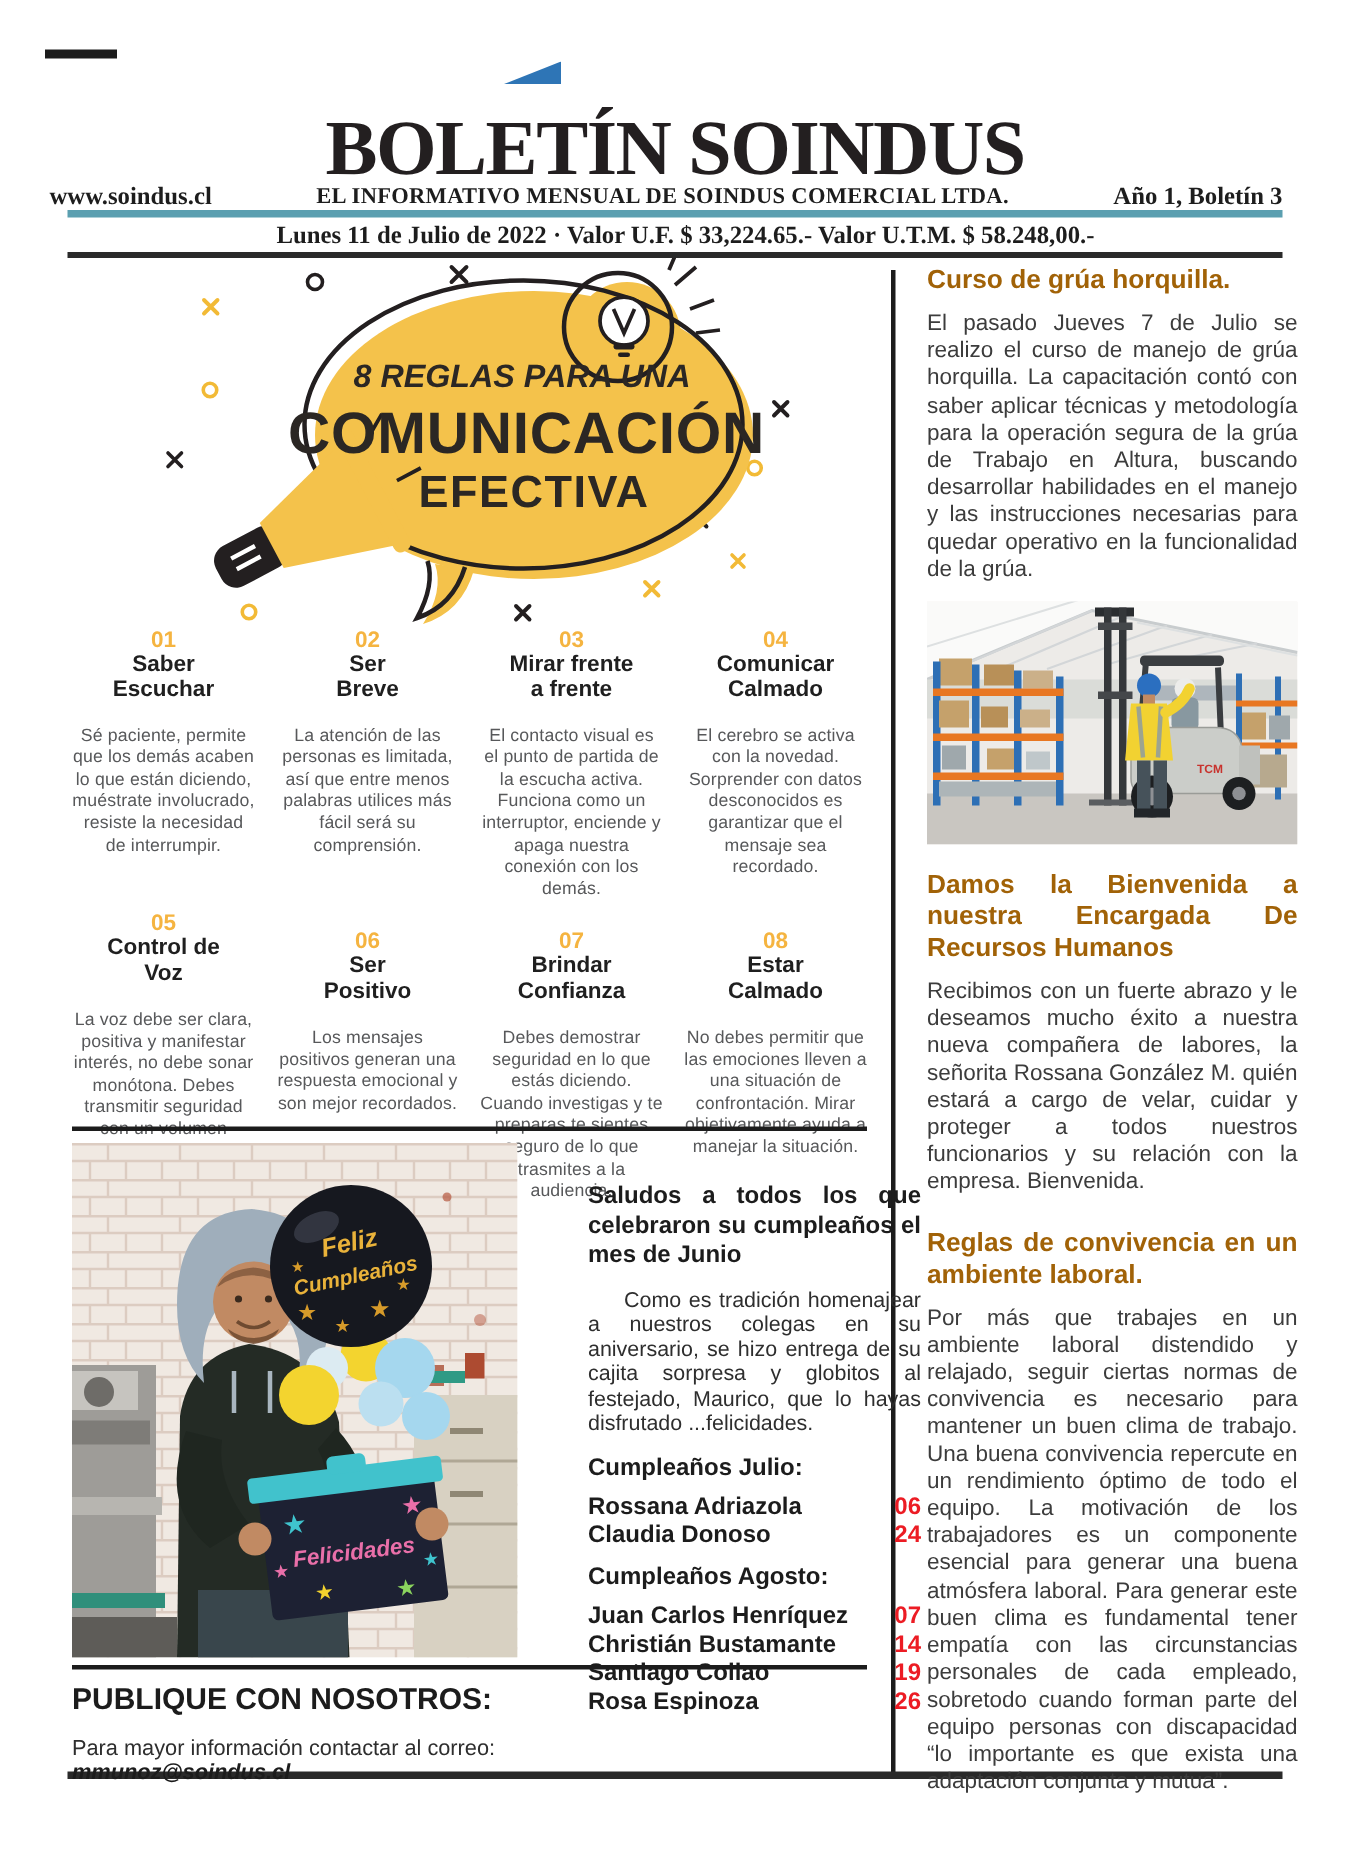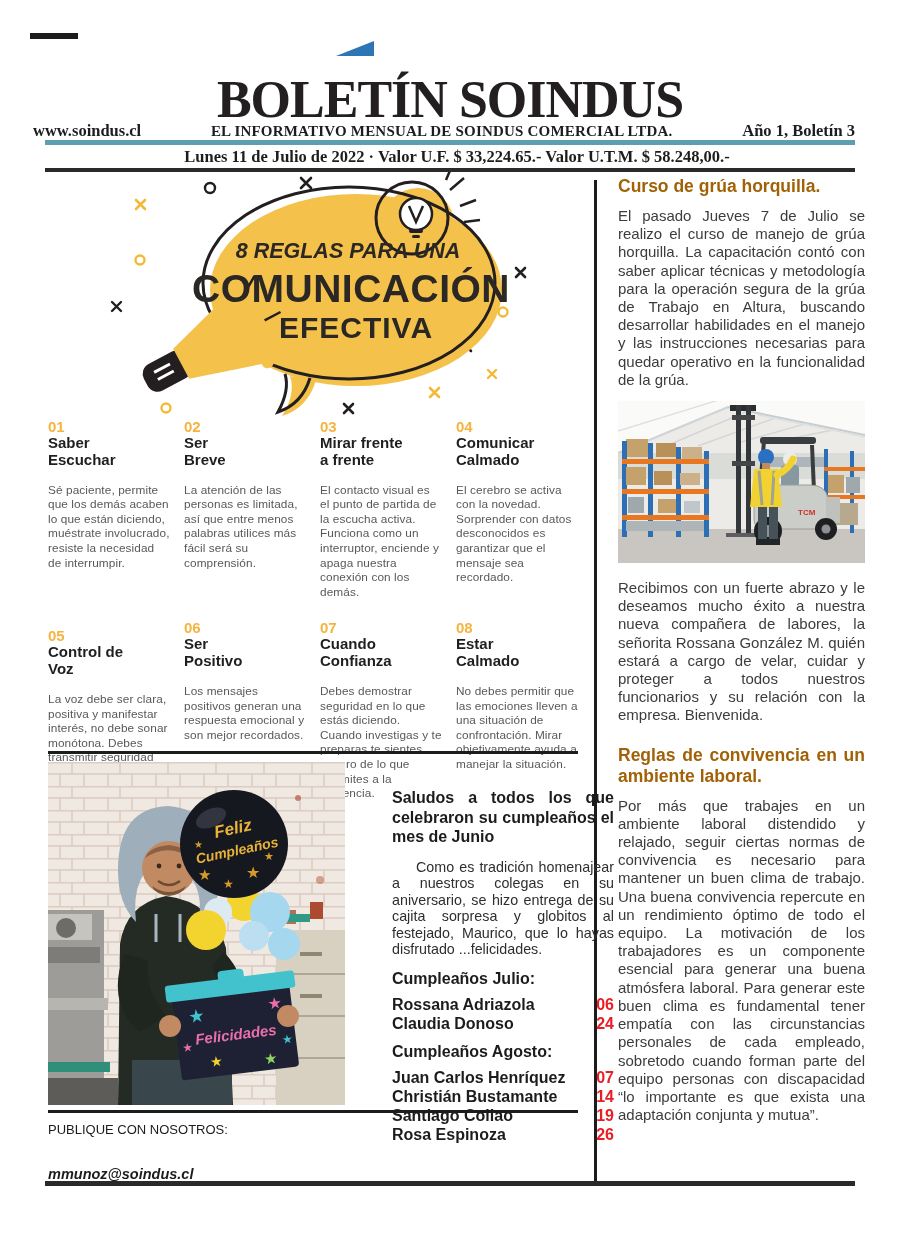--- a/index.html
+++ b/index.html
@@ -28,42 +28,42 @@
   .v-divider{position:absolute;left:594px;top:180px;width:3px;height:1004px;background:#1c1c1c;}
   .bottom-rule{position:absolute;left:45px;right:45px;top:1181px;height:5px;background:#2a2a2a;}
   .right-col{position:absolute;left:618px;top:176px;width:247px;}
 
   
   .feature-art{display:block;}
   .feature-art text{font-family:"Liberation Sans","DejaVu Sans",sans-serif;}
 
   
   .rules-grid{position:absolute;left:48px;top:418px;width:530px;display:grid;
-              grid-template-columns:repeat(4,1fr);column-gap:14px;}
+              grid-template-columns:repeat(4,1fr);column-gap:14px;text-align:center;}
   .rule-num{font-size:15px;font-weight:bold;color:#F5B440;line-height:17px;}
   .rule-title{font-size:15px;font-weight:bold;color:#1f1f1f;line-height:16.8px;}
   .rule-body{margin:14px 0 0 0;font-size:11.8px;line-height:14.6px;color:#57585A;letter-spacing:.1px;}
 
   .divider1{position:absolute;left:48px;top:751px;width:530px;height:3px;background:#1c1c1c;}
   .divider2{position:absolute;left:48px;top:1110px;width:530px;height:3px;background:#1c1c1c;}
 
   
   .birthday-photo{position:absolute;left:48px;top:762px;}
   .birthday-text{position:absolute;left:356px;top:788px;width:222px;color:#1c1c1c;margin-left:36px;}
   .b-heading{font-size:16px;font-weight:bold;line-height:19.5px;text-align:justify;text-align-last:left;margin:0;}
   .b-body{font-size:14.3px;line-height:16.6px;text-align:justify;text-indent:24px;margin:12px 0 0 0;color:#2e2e2e;}
   .b-label{font-size:16px;font-weight:bold;margin-top:12px;}
   .b-label.aug{margin-top:10px;}
   .b-rows{margin-top:7px;}
   .b-row{display:flex;justify-content:space-between;font-size:16px;font-weight:bold;line-height:19px;}
   .b-day{color:#EC1C24;}
 
   
   .publish{position:absolute;left:48px;top:1122px;width:530px;color:#1c1c1c;}
-  .pub-h{font-size:13px;font-weight:normal;margin:0;}
+  .pub-h{font-size:20px;font-weight:bold;margin:0;}
   .pub-line{font-size:14.5px;margin:13px 0 0 0;text-align:justify;text-align-last:left;color:#2e2e2e;}
   .pub-email{font-weight:bold;font-style:italic;color:#1c1c1c;text-decoration:none;display:inline-block;}
 
   
   .r-title{font-size:17.5px;font-weight:bold;line-height:21px;color:#a16207;
            text-align:justify;text-align-last:left;margin:0 0 10px 0;}
   .r-body{font-size:15px;line-height:18.2px;text-align:justify;color:#3c3c3c;margin:0;}
   .r-article + .r-article{margin-top:20px;}
   .forklift-photo{display:block;margin:12px 0 16px 0;}
   svg text{font-family:"Liberation Sans","DejaVu Sans",sans-serif;}
@@ -146,33 +146,33 @@
     <div class="rule">
       <div class="rule-num">03</div>
       <div class="rule-title"><span>Mirar frente</span><br><span>a frente</span></div>
       <p class="rule-body">El contacto visual es el punto de partida de la escucha activa. Funciona como un interruptor, enciende y apaga nuestra conexión con los demás.</p>
     </div>
     <div class="rule">
       <div class="rule-num">04</div>
       <div class="rule-title"><span>Comunicar</span><br><span>Calmado</span></div>
       <p class="rule-body">El cerebro se activa con la novedad. Sorprender con datos desconocidos es garantizar que el mensaje sea recordado.</p>
     </div>
-    <div class="rule" style="margin-top:28px;">
+    <div class="rule" style="margin-top:8px;">
       <div class="rule-num">05</div>
       <div class="rule-title"><span>Control de</span><br><span>Voz</span></div>
       <p class="rule-body">La voz debe ser clara, positiva y manifestar interés, no debe sonar monótona. Debes transmitir seguridad con un volumen controlado.</p>
     </div>
     <div class="rule" style="margin-top:20px;">
       <div class="rule-num">06</div>
       <div class="rule-title"><span>Ser</span><br><span>Positivo</span></div>
       <p class="rule-body">Los mensajes positivos generan una respuesta emocional y son mejor recordados.</p>
     </div>
     <div class="rule" style="margin-top:20px;">
       <div class="rule-num">07</div>
-      <div class="rule-title"><span>Cuando</span><br><span>Confianza</span></div>
+      <div class="rule-title"><span>Brindar</span><br><span>Confianza</span></div>
       <p class="rule-body">Debes demostrar seguridad en lo que estás diciendo. Cuando investigas y te preparas te sientes seguro de lo que trasmites a la audiencia.</p>
     </div>
     <div class="rule" style="margin-top:20px;">
       <div class="rule-num">08</div>
       <div class="rule-title"><span>Estar</span><br><span>Calmado</span></div>
       <p class="rule-body">No debes permitir que las emociones lleven a una situación de confrontación. Mirar objetivamente ayuda a manejar la situación.</p>
     </div>
   </div>
 
   <div class="divider1"></div>
@@ -288,21 +288,21 @@
         <span class="b-day">26</span>
       </div>
     </div>
   </div>
 
   <div class="divider2"></div>
 
   <div class="publish">
     <h4 class="pub-h">PUBLIQUE CON NOSOTROS:</h4>
     <p class="pub-line">
-      <br>
+      <span>Para mayor información contactar al correo:</span><br>
       <span class="pub-email">mmunoz@soindus.cl</span>
     </p>
   </div>
 
   <div class="right-col">
     <div class="r-article">
       <h2 class="r-title">Curso de grúa horquilla.</h2>
       <p class="r-body">El pasado Jueves 7 de Julio se realizo el curso de manejo de grúa horquilla. La capacitación contó con saber aplicar técnicas y metodología para la operación segura de la grúa de Trabajo en Altura, buscando desarrollar habilidades en el manejo y las instrucciones necesarias para quedar operativo en la funcionalidad de la grúa.</p>
     </div>
 
@@ -371,20 +371,21 @@
         <path d="M141,70 l3,34 M156,70 l-2,34" stroke="#9DA48F" stroke-width="3"></path>
         <path d="M159,74 q12,-6 16,-16" stroke="#F2D231" stroke-width="7" fill="none" stroke-linecap="round"></path>
         <rect x="140" y="106" width="9" height="34" fill="#46525A"></rect>
         <rect x="151" y="106" width="9" height="34" fill="#46525A"></rect>
         <rect x="138" y="138" width="12" height="6" fill="#22262A"></rect>
         <rect x="150" y="138" width="12" height="6" fill="#22262A"></rect>
       </g>
     </svg>
 
     <div class="r-article">
+      <h2 class="r-title">Damos la Bienvenida a nuestra Encargada De Recursos Humanos</h2>
       <p class="r-body">Recibimos con un fuerte abrazo y le deseamos mucho éxito a nuestra nueva compañera de labores, la señorita Rossana González M. quién estará a cargo de velar, cuidar y proteger a todos nuestros funcionarios y su relación con la empresa. Bienvenida.</p>
     </div>
 
     <div class="r-article">
       <h2 class="r-title">Reglas de convivencia en un ambiente laboral.</h2>
       <p class="r-body">Por más que trabajes en un ambiente laboral distendido y relajado, seguir ciertas normas de convivencia es necesario para mantener un buen clima de trabajo. Una buena convivencia repercute en un rendimiento óptimo de todo el equipo. La motivación de los trabajadores es un componente esencial para generar una buena atmósfera laboral. Para generar este buen clima es fundamental tener empatía con las circunstancias personales de cada empleado, sobretodo cuando forman parte del equipo personas con discapacidad “lo importante es que exista una adaptación conjunta y mutua”.</p>
     </div>
   </div>
 
 </div>

